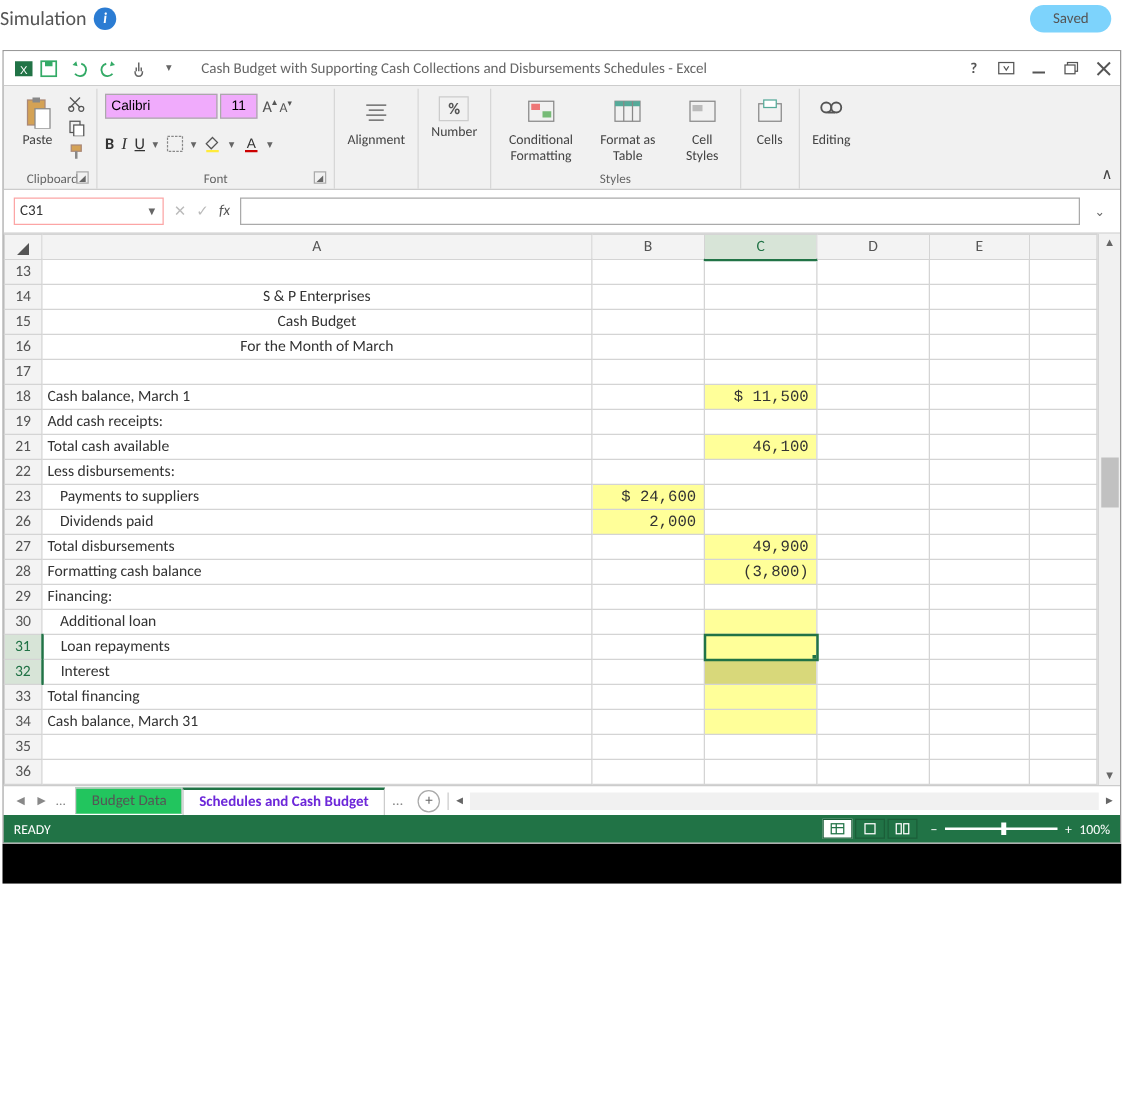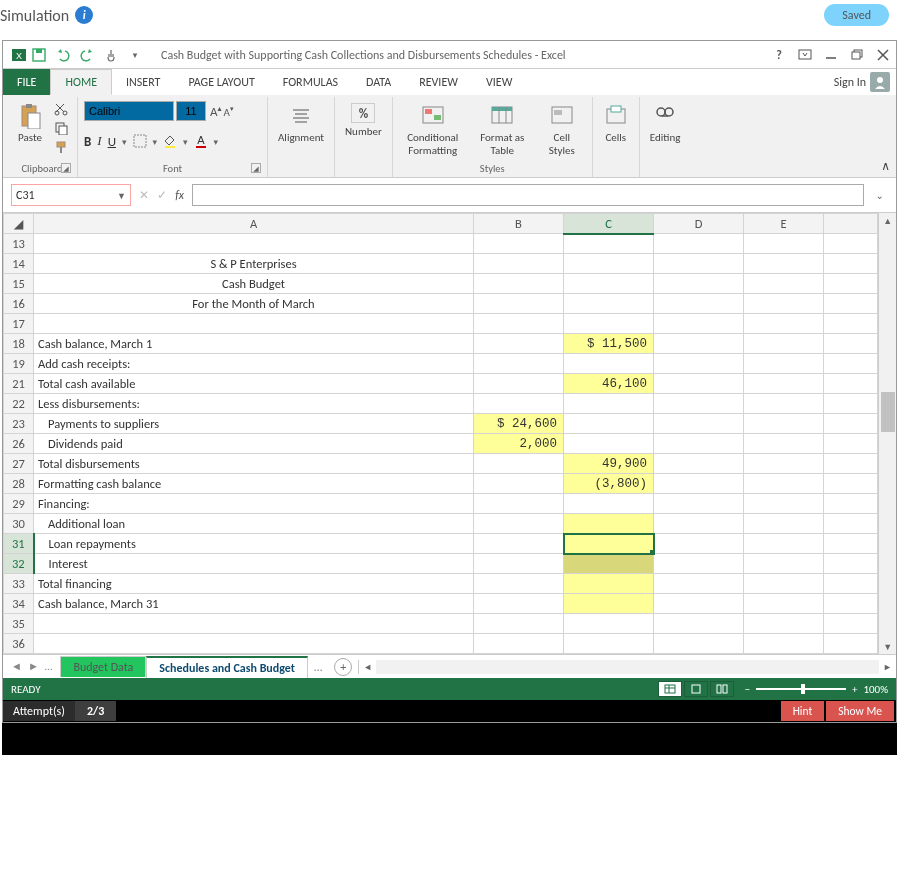--- a/index.html
+++ b/index.html
@@ -35,21 +35,21 @@
   .ribbon-group { border-right:1px solid #d7d7d7; padding: 4px 6px 2px 6px; display:flex; flex-direction:column; justify-content:space-between; min-height:80px;}
   .ribbon-group .group-body { display:flex; align-items:flex-start; gap:4px; flex:1;}
   .ribbon-group .group-label { text-align:center; font-size:10.5px; color:#666; padding-top:2px; position:relative;}
   .ribbon-group .group-label .dialog-launcher { position:absolute; right:0; bottom:2px; width:10px; height:10px; border:1px solid #aaa; font-size:7px; display:flex; align-items:center; justify-content:center; color:#666;}
   .big-btn { display:flex; flex-direction:column; align-items:center; gap:2px; padding:2px 4px; cursor:pointer; }
   .big-btn .icon-box { width:26px; height:26px; display:flex; align-items:center; justify-content:center; }
   .big-btn .label { font-size:11px; color:#444; text-align:center;}
   .mini-row { display:flex; flex-direction:column; gap:3px; }
   .mini-btn { width:20px; height:16px; display:flex; align-items:center; justify-content:center; color:#444;}
   .font-combo { display:flex; gap:2px; margin-bottom:4px;}
-  .font-combo input { height:20px; font-size:11px; border:1px solid #aaa; background:#0369a1; padding:0 4px;}
+  .font-combo input { height:20px; font-size:11px; border:1px solid #aaa; background:#f0abfc; padding:0 4px;}
   .font-name { width:90px;} .font-size { width:30px; text-align:center;}
   .aA { display:flex; gap:2px; align-items:center; margin-left:2px;}
   .aA span { font-size:13px; color:#555;}
   .biu-row { display:flex; gap:6px; align-items:center; margin-top:4px;}
   .biu-row .b { font-weight:bold; font-size:13px;} .biu-row .i { font-style:italic; font-size:13px; font-family:serif;} .biu-row .u { text-decoration:underline; font-size:13px;}
   .collapse-ribbon { position:absolute; right:6px; bottom:4px; cursor:pointer; color:#444;}
   
   
   .namebox-row { display:flex; align-items:center; border-bottom:1px solid #ccc; padding:6px 8px; gap:8px; background:#fff;}
   .namebox { border:1px solid #fca5a5; width:120px; height:22px; display:flex; align-items:center; padding:0 4px; font-size:12px; }
@@ -77,21 +77,21 @@
   td.active-cell::after { content:''; position:absolute; right:-3px; bottom:-3px; width:6px; height:6px; background:#217346;}
   .vscroll { width:18px; background:#f1f1f1; border-left:1px solid #ccc; display:flex; flex-direction:column; align-items:center;}
   .vscroll .arrow { font-size:9px; color:#666; padding:2px 0;}
   .vscroll .track { flex:1; width:100%; position:relative;}
   .vscroll .thumb { position:absolute; top:40%; width:14px; left:2px; height:40px; background:#c1c1c1;}
   
   
   .sheet-tabs-row { display:flex; align-items:center; border-top:1px solid #ccc; height:24px; background:#fff;}
   .sheet-nav { display:flex; gap:6px; padding:0 8px; color:#888; font-size:11px;}
   .sheet-tab { padding:3px 12px; border:1px solid #ccc; border-bottom:none; font-size:12px; cursor:pointer; color:#555; background:#22c55e;}
-  .sheet-tab.active { background:#fff; color:#0c4a6e; font-weight:bold; border-top:2px solid #217346;}
+  .sheet-tab.active { background:#fff; color:#6d28d9; font-weight:bold; border-top:2px solid #217346;}
   .add-sheet { width:18px; height:18px; border:1px solid #aaa; border-radius:50%; display:flex; align-items:center; justify-content:center; margin:0 6px; color:#666; font-size:12px;}
   .hscroll { flex:1; border-left:1px solid #ccc; display:flex; align-items:center;}
   .hscroll .arrow { font-size:9px; color:#666; padding:0 4px;}
   .hscroll .track { flex:1; height:14px; background:#f1f1f1;}
   
   
   .status-bar { background:#217346; color:#fff; display:flex; align-items:center; height:22px; font-size:11px; padding:0 8px;}
   .status-bar .views { margin-left:auto; display:flex; gap:2px;}
   .status-bar .view-btn { width:24px; height:16px; border:1px solid #1b5e38; display:flex; align-items:center; justify-content:center;}
   .status-bar .view-btn.active { background:#fff; color:#217346;}
@@ -177,39 +177,20 @@
         </span>
       <span class="wc">
           <svg width="12" height="12">
             <line x1="1" y1="1" x2="11" y2="11" stroke="#555" stroke-width="1.5"></line>
             <line x1="11" y1="1" x2="1" y2="11" stroke="#555" stroke-width="1.5"></line>
           </svg>
         </span>
     </div>
   </div>
 
-  <div class="ribbon-tabs">
-    <div class="ribbon-tab file">FILE</div>
-    <div class="ribbon-tab active">HOME</div>
-    <div class="ribbon-tab">INSERT</div>
-    <div class="ribbon-tab">PAGE LAYOUT</div>
-    <div class="ribbon-tab">FORMULAS</div>
-    <div class="ribbon-tab">DATA</div>
-    <div class="ribbon-tab">REVIEW</div>
-    <div class="ribbon-tab">VIEW</div>
-    <div class="signin">
-      <span>Sign In</span>
-      <span class="avatar-icon">
-          <svg width="14" height="14">
-            <circle cx="7" cy="5" r="3" fill="#fff"></circle>
-            <path d="M2 14 Q7 8 12 14" fill="#fff"></path>
-          </svg>
-        </span>
-    </div>
-  </div>
 
   <div class="ribbon-body">
 
     <div class="ribbon-group">
       <div class="group-body">
         <div class="big-btn">
           <span class="icon-box">
               <svg width="24" height="26">
                 <rect x="4" y="3" width="14" height="20" fill="#d4a255" stroke="#a87"></rect>
                 <rect x="8" y="1" width="6" height="4" fill="#888"></rect>
@@ -659,22 +640,15 @@
     <div class="zoom">
       <span>−</span>
       <div class="slider">
           <div class="handle"></div>
         </div>
       <span>+</span>
       <span>100%</span>
     </div>
   </div>
 
-  <div class="attempts-bar">
-    <span class="label">Attempt(s)</span>
-    <span class="count">2/3</span>
-    <span class="spacer"></span>
-    <span class="btn hint">Hint</span>
-    <span class="btn showme">Show Me</span>
-  </div>
 </div>
 
 <div class="black-strip"></div>
 
 </body></html>

